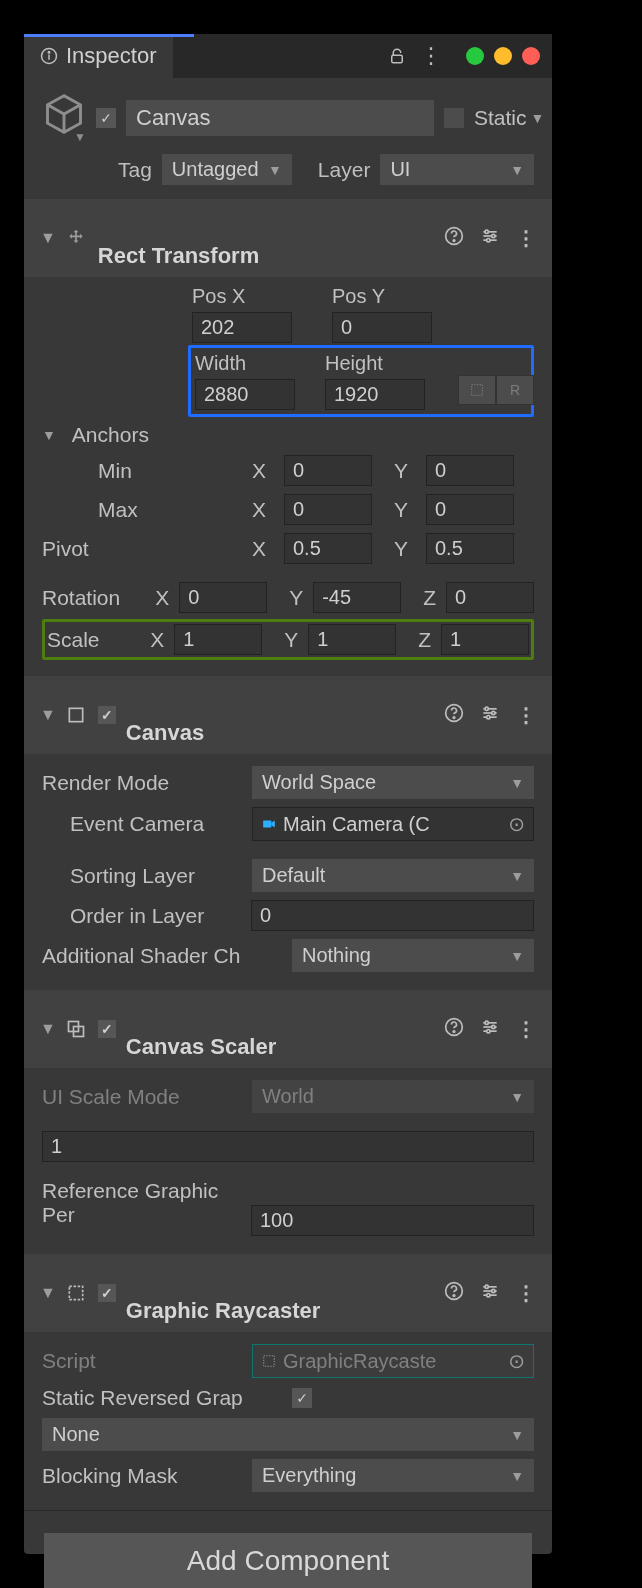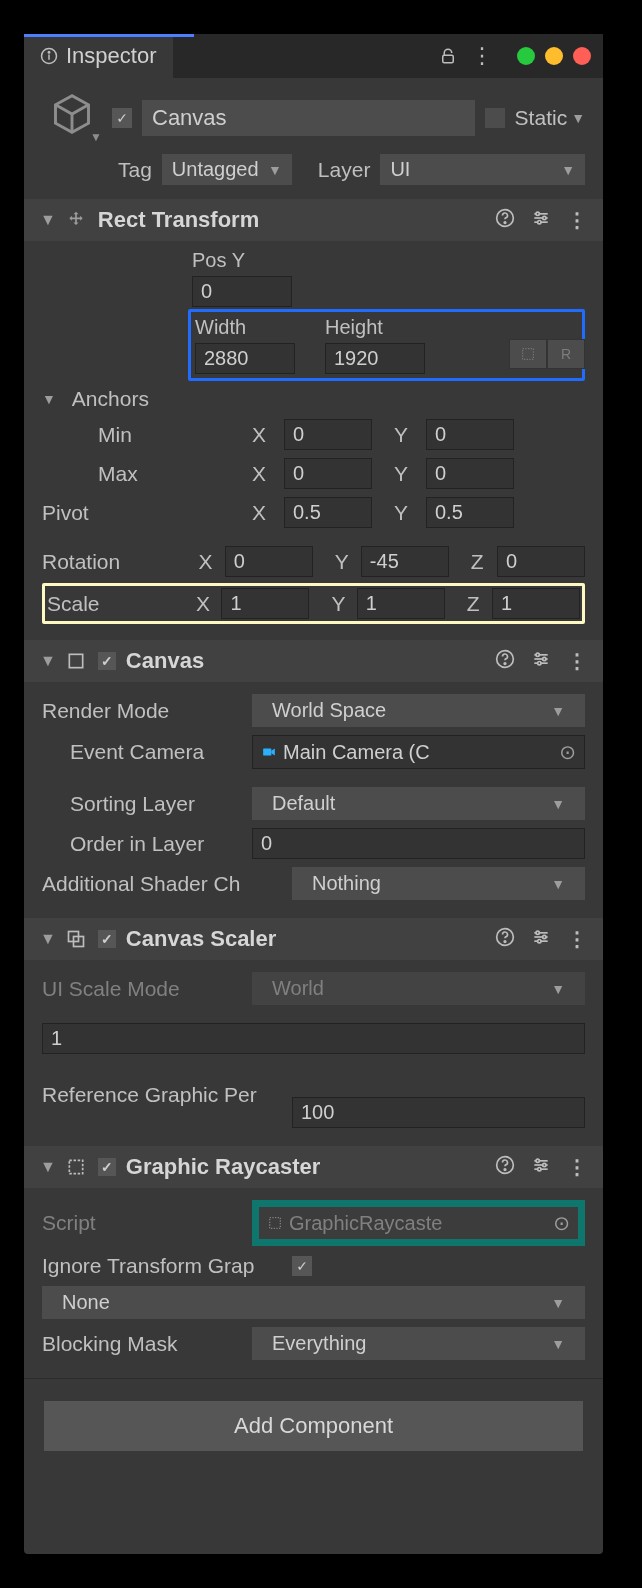--- a/index.html
+++ b/index.html
@@ -1,17 +1,17 @@
 <!DOCTYPE html>
 <html><head>
 <meta charset="utf-8">
 <style>
   * { box-sizing: border-box; margin: 0; padding: 0; font-family: Arial, Helvetica, sans-serif; }
   body { background: #000; width: 642px; height: 1588px; overflow: hidden; }
-  .win { position: absolute; left: 24px; top: 34px; width: 579px; height: 1520px; background: #383838; border-radius: 4px; }
+  .win { position: absolute; left: 24px; top: 34px; width: 528px; height: 1520px; background: #383838; border-radius: 4px; }
 
   
   .top-accent { position:absolute; left:0; top:0; width:170px; height:3px; background:#4c7eff; }
   .tabbar { display:flex; align-items:center; height:44px; background:#282828; }
   .tab { display:flex; align-items:center; gap:8px; height:44px; padding:0 16px; background:#383838; color:#bdbdbd; font-size:22px; }
   .tab.active { color:#d0d0d0; }
   .tab-spacer { flex:1; }
   .tb-icons { display:flex; align-items:center; gap:14px; padding-right:12px; color:#bdbdbd; }
   .tb-dots { display:flex; gap:10px; padding:0 12px; }
   .dot { width:18px; height:18px; border-radius:50%; }
@@ -27,49 +27,49 @@
 
   .tag-layer { display:flex; align-items:center; gap:10px; padding:4px 18px 14px 94px; color:#bfbfbf; font-size:21px; }
   .dd { background:#4c4c4c; color:#cfcfcf; padding:4px 10px; display:flex; align-items:center; justify-content:space-between; min-width:130px; font-size:20px; }
   .dd.wide { flex:1; }
   .caret { color:#9d9d9d; font-size:14px; }
 
   
   .comp-hdr { display:flex; align-items:center; gap:10px; background:#414141; padding:8px 16px; color:#d6d6d6; font-size:22px; font-weight:bold; }
   .comp-hdr .fold { color:#9d9d9d; font-size:16px; }
   .comp-hdr .icon { width:22px; color:#9d9d9d; text-align:center; }
-  .comp-hdr .title { flex:1; }
+  .comp-hdr .title { flex:1;margin-top:36px; }
   .comp-hdr .ctrls { display:flex; gap:16px; color:#bdbdbd; font-size:20px; }
 
   .body { padding:8px 18px 14px 18px; color:#c0c0c0; font-size:21px; }
   .row { display:flex; align-items:center; gap:10px; padding:4px 0; }
   .lbl { width:200px; }
   .lbl.indent { padding-left:28px; }
   .lbl.indent2 { padding-left:56px; }
   .axis-lbl { color:#c0c0c0; width:22px; }
   .num { background:#333333; border:1px solid #222; color:#cfcfcf; font-size:20px; padding:3px 8px; width:100px; }
   .num.sm { width:88px; }
   .pos-grid { display:flex; gap:10px; padding-left:150px; }
   .pos-col { display:flex; flex-direction:column; gap:4px; width:130px; }
   .pos-col .th { color:#c0c0c0; font-size:20px; }
   .rightbtns { display:flex; gap:0; margin-left:8px; }
   .smbtn { width:38px; height:30px; background:#4c4c4c; border:1px solid #333; color:#7d7d7d; display:flex; align-items:center; justify-content:center; font-size:14px; }
 
   .hl-blue { border:3px solid #1f6cff; border-radius:2px; padding:4px; margin:2px 0 2px 146px; }
-  .hl-red  { border:3px solid #fef9c3; border-radius:2px; padding:0 2px; margin:2px 0; }
-
-  .sel { background:#4c4c4c; color:#cfcfcf; padding:5px 20px; display:flex; align-items:center; justify-content:space-between; flex:1; font-size:20px; }
+  .hl-red  { border:3px solid #4d7c0f; border-radius:2px; padding:0 2px; margin:2px 0; }
+
+  .sel { background:#4c4c4c; color:#cfcfcf; padding:5px 10px; display:flex; align-items:center; justify-content:space-between; flex:1; font-size:20px; }
   .objref { background:#333333; border:1px solid #222; color:#cfcfcf; padding:4px 8px; display:flex; align-items:center; gap:6px; flex:1; font-size:20px; }
   .objref .cam { color:#2bb0ff; }
   .objref .pick { color:#9d9d9d; margin-left:auto; }
 
   .disabled { color:#808080; }
-  .script-ro { background:#3c3c3c; border:7px solid #0f766e; }
-
-  .addcomp { margin:22px 20px; background:#565656; color:#d8d8d8; text-align:center; padding:12px 4px; font-size:22px; }
+  .script-ro { background:#3c3c3c; border:1px solid #0f766e; }
+
+  .addcomp { margin:22px 20px; background:#565656; color:#d8d8d8; text-align:center; padding:12px 4px; font-size:28px; }
 
   .sep { height:1px; background:#2b2b2b; margin:0; }
 
   svg { display:block; }
 </style>
 </head>
 <body>
 
 <div class="win">
   <div class="top-accent"></div>
@@ -157,20 +157,24 @@
             <circle cx="8" cy="7" r="2" fill="#383838"></circle>
             <circle cx="16" cy="12" r="2" fill="#383838"></circle>
             <circle cx="10" cy="17" r="2" fill="#383838"></circle>
           </svg>
       </span>
       <span>⋮</span>
     </div>
   </div>
   <div class="body">
     <div class="pos-grid">
+      <div class="pos-col">
+          <span class="th">Pos X</span>
+          <input class="num" value="202" style="">
+        </div>
       <div class="pos-col">
           <span class="th">Pos Y</span>
           <input class="num" value="0" style="">
         </div>
     </div>
     <div class="hl-blue">
       <div style="display:flex; ">
         <div class="pos-col">
             <span class="th">Width</span>
             <input class="num" value="2880" style="">
@@ -397,21 +401,21 @@
         <span>
           <svg width="16" height="16" viewBox="0 0 24 24" fill="none" stroke="#7d7d7d" stroke-width="2" stroke-dasharray="2 2">
               <rect x="4" y="4" width="16" height="16"></rect>
             </svg>
         </span>
         <span>GraphicRaycaste</span>
         <span class="pick">⊙</span>
       </div>
     </div>
     <div class="row">
-        <span class="lbl" style="width:240px;">Ignore Transform Grap</span>
+        <span class="lbl" style="width:240px;">Static Reversed Grap</span>
       <div class="chk">✓</div>
     </div>
     <div class="row">
       <div class="sel">
           <span>None</span>
           <span class="caret">▼</span>
         </div>
     </div>
     <div class="row">
         <span class="lbl">Blocking Mask</span>

